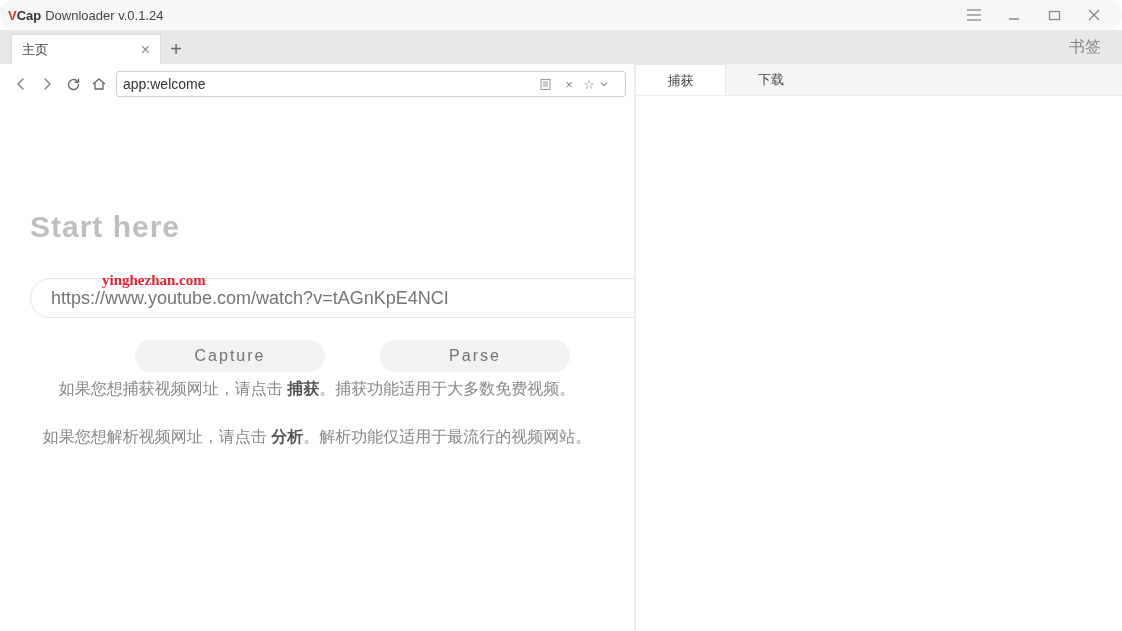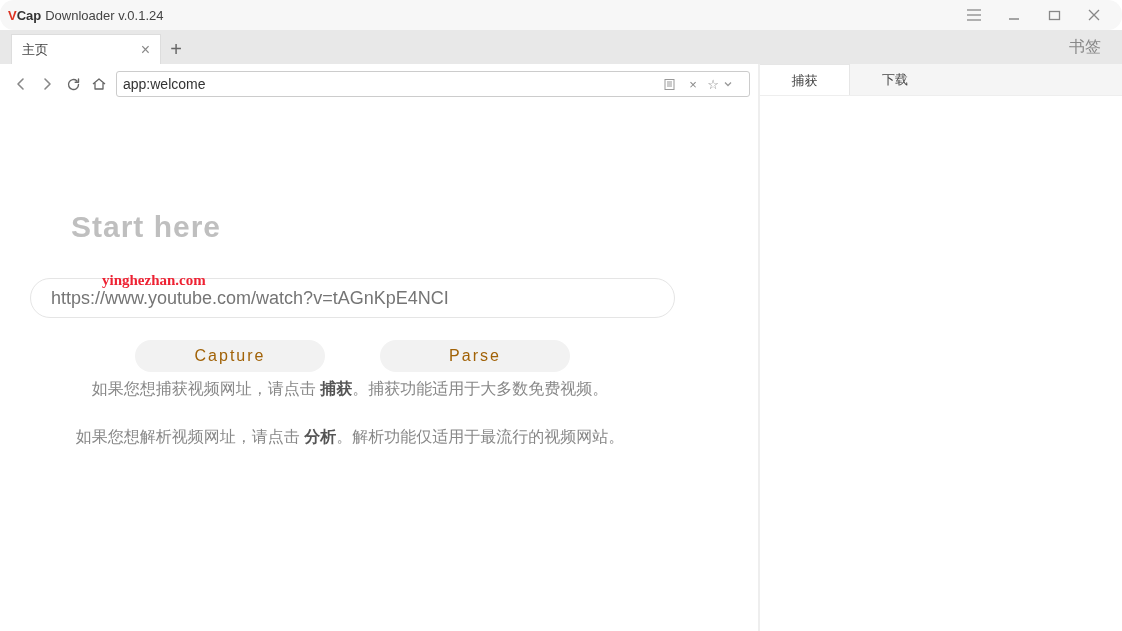--- a/index.html
+++ b/index.html
@@ -60,21 +60,21 @@
   }
   .tabbar .spacer { flex: 1; }
   .tabbar .bookmark { color: #888; font-size: 16px; padding: 0 10px 6px 0; text-align: center; }
 
   .main {
     flex: 1;
     display: flex;
     overflow: hidden;
   }
   .browserpane {
-    width: 760px;
+    width: 636px;
     border-right: 2px solid #eee;
     display: flex; flex-direction: column;
     background: #fff;
   }
   .navbar {
     height: 36px;
     display: flex;
     align-items: center;
     gap: 0;
     padding: 4px 8px 0 8px;
@@ -102,21 +102,20 @@
     padding: 110px 30px 0 30px;
     position: relative;
     overflow: hidden;
   }
   .content .heading {
     font-size: 30px;
     font-weight: bold;
     color: #bfbfbf;
     letter-spacing: 1px;
     margin-bottom: 34px;
-    margin-left: 41px;
   }
   .content .urlbox-wrap { position: relative; }
   .content .urlbox {
     width: 645px;
     height: 40px;
     border: 1px solid #e5e5e5;
     border-radius: 20px;
     padding: 0 20px;
     font-size: 18px;
     color: #7f1d1d;
@@ -137,21 +136,21 @@
     margin-top: 22px;
     display: flex;
     gap: 55px;
     padding-left: 105px;
   }
   .btnrow .pill {
     width: 190px; height: 32px;
     background: #f2f2f2;
     border: none;
     border-radius: 16px;
-    color: #a16207;
+    color: #737373;
     font-size: 16px;
     letter-spacing: 2px;
     cursor: pointer;
   }
   .help {
     color: #888;
     font-size: 16px;
     line-height: 2.1;
     text-align: center;
     max-width: 640px;

